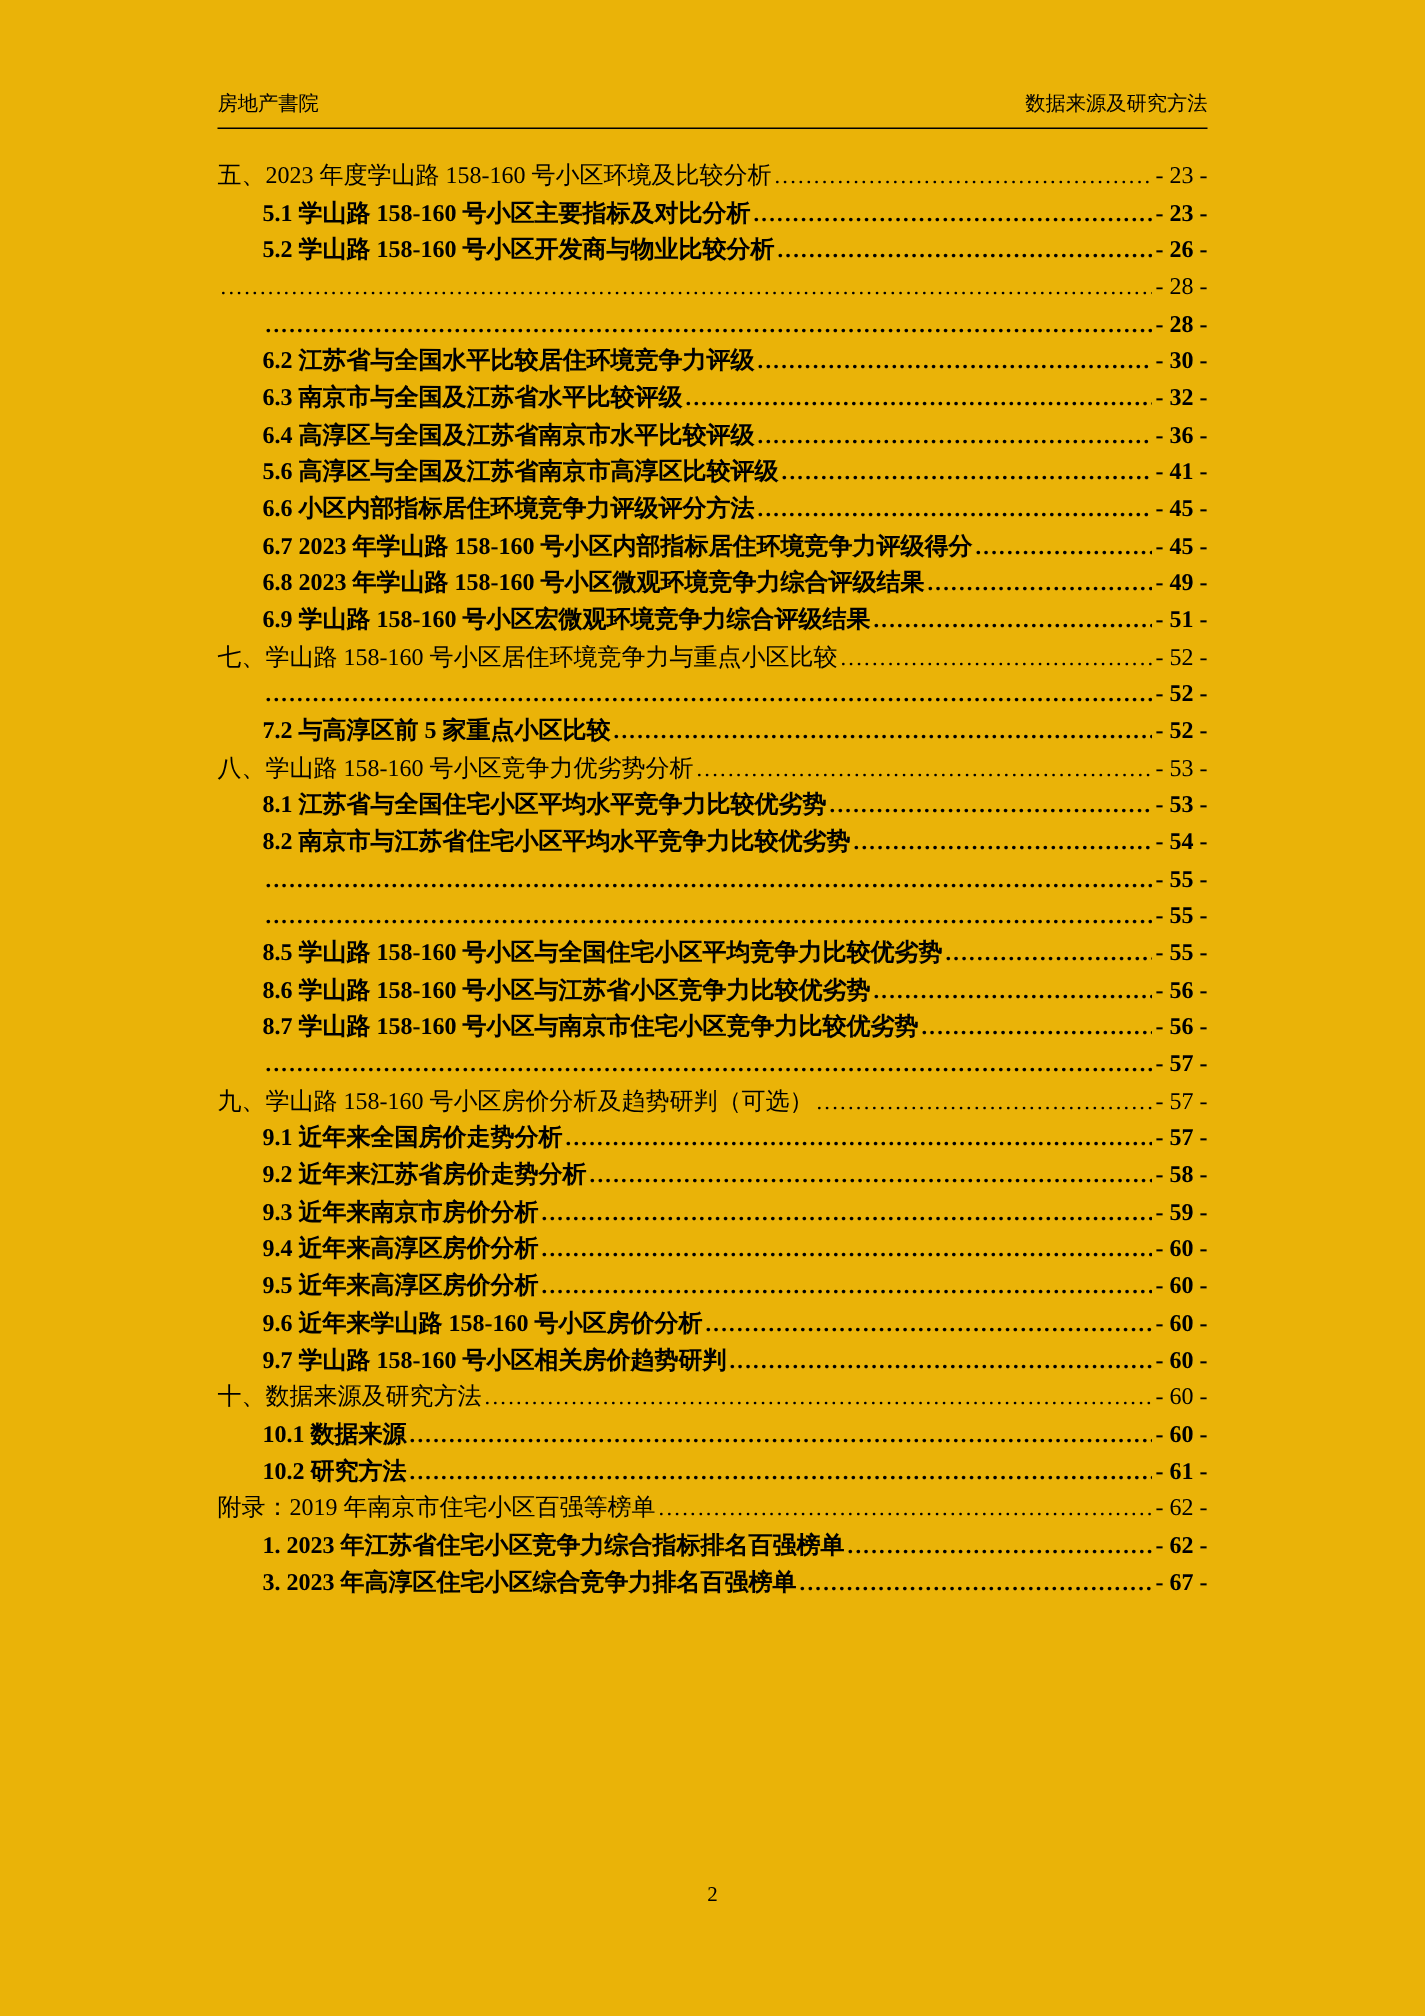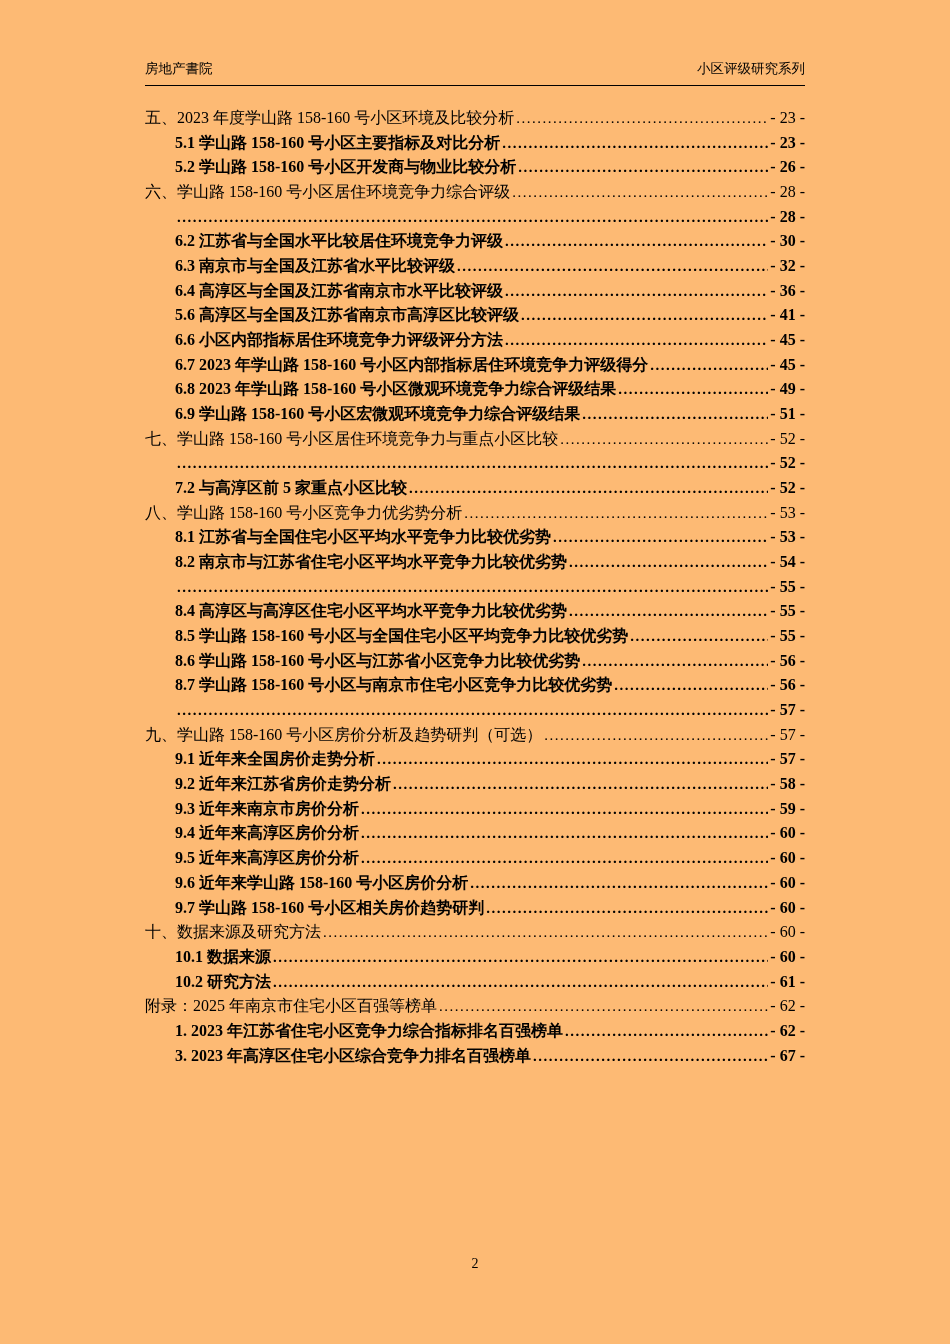--- a/index.html
+++ b/index.html
@@ -11,21 +11,21 @@
     height: 1344px;
     background: #ffffff;
     color: #000000;
     font-family: "Liberation Serif", "DejaVu Serif", serif;
     position: relative;
     overflow: hidden;
   }
   .page {
     position: absolute;
     inset: 0;
-    background: #fdba74;
+    background: #eab308;
   }
   .header {
     position: absolute;
     left: 145px;
     right: 145px;
     top: 60px;
     display: flex;
     justify-content: space-between;
     align-items: flex-end;
     font-size: 13.5px;
@@ -78,21 +78,21 @@
     font-size: 14px;
   }
 </style>
 </head>
 <body>
 
 <div class="page">
 
   <div class="header">
     <span>房地产書院</span>
-    <span>小区评级研究系列</span>
+    <span>数据来源及研究方法</span>
   </div>
 
   <div class="toc">
   <div class="toc-row level-0">
     <span class="toc-text">五、2023 年度学山路 158-160 号小区环境及比较分析</span>
     <span class="toc-dots"></span>
     <span class="toc-page">- 23 -</span>
   </div>
 
   <div class="toc-row level-1">
@@ -101,21 +101,20 @@
     <span class="toc-page">- 23 -</span>
   </div>
 
   <div class="toc-row level-1">
     <span class="toc-text">5.2 学山路 158-160 号小区开发商与物业比较分析</span>
     <span class="toc-dots"></span>
     <span class="toc-page">- 26 -</span>
   </div>
 
   <div class="toc-row level-0">
-    <span class="toc-text">六、学山路 158-160 号小区居住环境竞争力综合评级</span>
     <span class="toc-dots"></span>
     <span class="toc-page">- 28 -</span>
   </div>
 
   <div class="toc-row level-1">
     <span class="toc-dots"></span>
     <span class="toc-page">- 28 -</span>
   </div>
 
   <div class="toc-row level-1">
@@ -200,21 +199,20 @@
     <span class="toc-dots"></span>
     <span class="toc-page">- 54 -</span>
   </div>
 
   <div class="toc-row level-1">
     <span class="toc-dots"></span>
     <span class="toc-page">- 55 -</span>
   </div>
 
   <div class="toc-row level-1">
-    <span class="toc-text">8.4 高淳区与高淳区住宅小区平均水平竞争力比较优劣势</span>
     <span class="toc-dots"></span>
     <span class="toc-page">- 55 -</span>
   </div>
 
   <div class="toc-row level-1">
     <span class="toc-text">8.5 学山路 158-160 号小区与全国住宅小区平均竞争力比较优劣势</span>
     <span class="toc-dots"></span>
     <span class="toc-page">- 55 -</span>
   </div>
 
@@ -295,21 +293,21 @@
     <span class="toc-page">- 60 -</span>
   </div>
 
   <div class="toc-row level-1">
     <span class="toc-text">10.2 研究方法</span>
     <span class="toc-dots"></span>
     <span class="toc-page">- 61 -</span>
   </div>
 
   <div class="toc-row level-0">
-    <span class="toc-text">附录：2025 年南京市住宅小区百强等榜单</span>
+    <span class="toc-text">附录：2019 年南京市住宅小区百强等榜单</span>
     <span class="toc-dots"></span>
     <span class="toc-page">- 62 -</span>
   </div>
 
   <div class="toc-row level-1">
     <span class="toc-text">1. 2023 年江苏省住宅小区竞争力综合指标排名百强榜单</span>
     <span class="toc-dots"></span>
     <span class="toc-page">- 62 -</span>
   </div>
 

